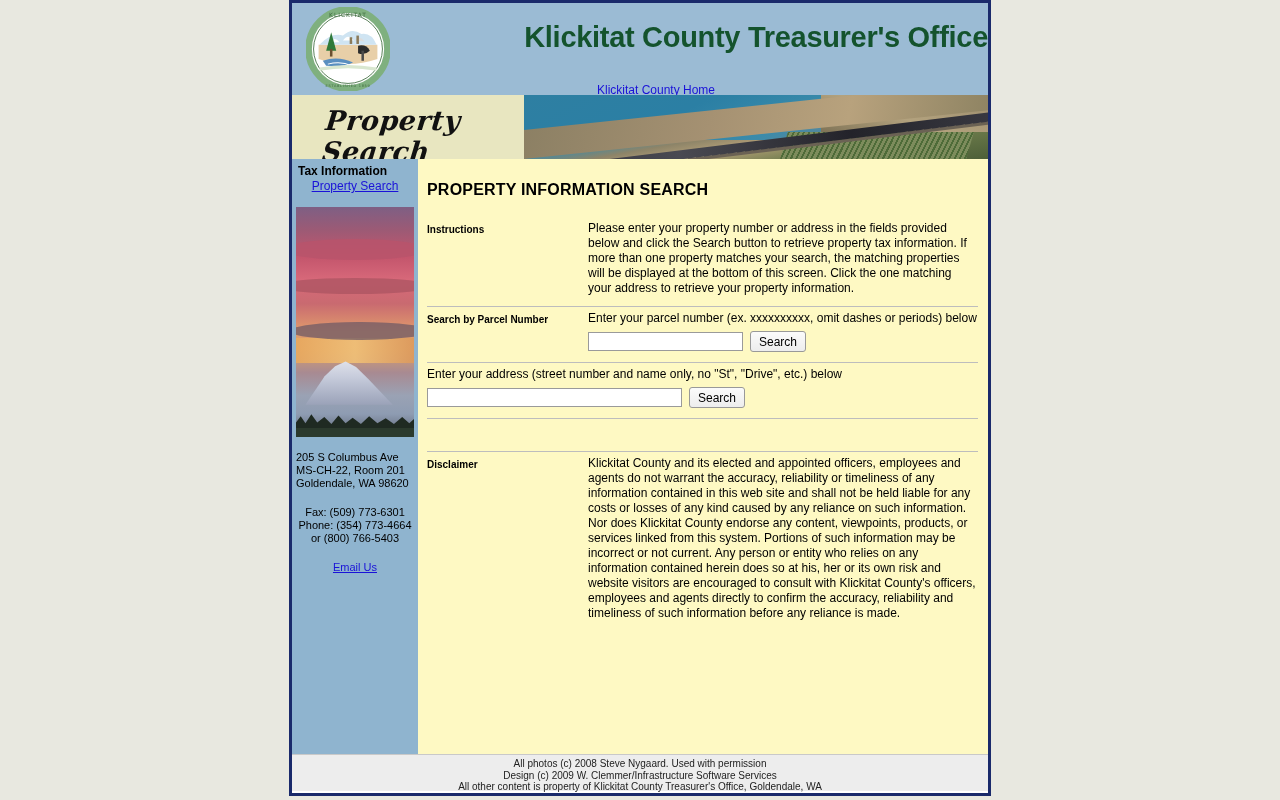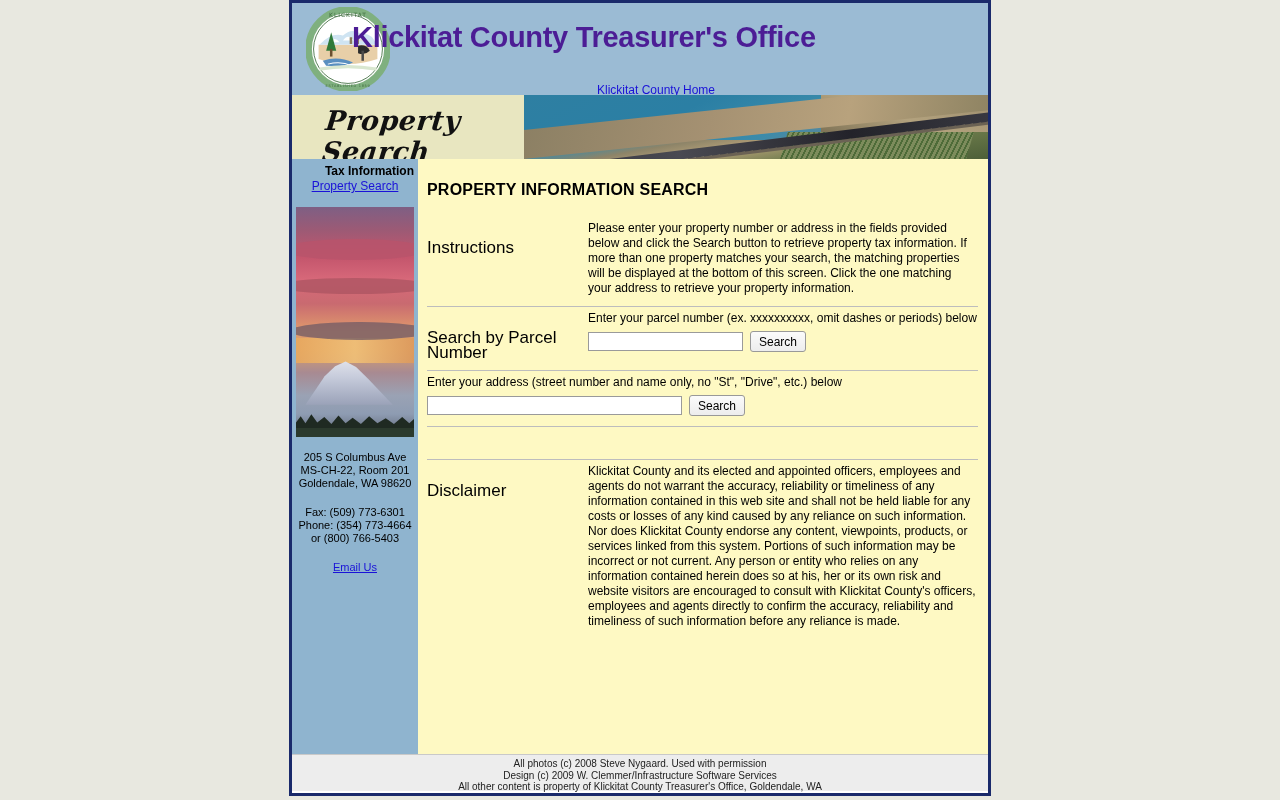--- a/index.html
+++ b/index.html
@@ -29,25 +29,25 @@
     border-top: 3px solid #1a2a6b;
   }
   .seal {
     position: absolute;
     left: 14px; top: 4px;
     width: 84px; height: 84px;
   }
   .header-title {
     position: absolute;
     left: 0; right: 0; top: 18px;
-    text-align: left;
+    text-align: right;
     padding-left: 60px;
     font-size: 29px;
     font-weight: bold;
-    color: #4c1d95;
+    color: #14532d;
     letter-spacing: -0.3px;
   }
   .home-link {
     position: absolute;
     left: 14px; right: 0; top: 80px;
     text-align: center;
     padding-left: 18px;
     font-size: 12px;
   }
   .home-link a { color: #1a12d8; text-decoration: underline; }
@@ -113,21 +113,20 @@
   
   .sidebar {
     width: 126px; flex: none;
     background: #8fb4cf;
     padding: 5px 4px 0 4px;
     position: relative;
   }
   .side-heading {
     font-size: 12px; font-weight: bold; color: #000;
     margin: 0 0 1px 2px;
-    text-align: right;
   }
   .side-link { text-align: center; font-size: 12px; }
   .side-link a { color: #1a12d8; text-decoration: underline; }
 
   .side-photo {
     margin: 14px auto 0 auto;
     width: 118px; height: 230px;
     position: relative; overflow: hidden;
     background: linear-gradient(180deg,
       #7e5f84 0%, #9c5a75 10%, #c4566d 22%, #d8697a 32%,
@@ -150,21 +149,20 @@
   .sp-tree {
     position:absolute; left:0; bottom:0; width:100%; height:15%;
     background:#1f2a22;
     clip-path: polygon(0% 100%,0% 58%,4% 40%,8% 60%,13% 34%,18% 58%,24% 42%,30% 62%,36% 38%,42% 60%,48% 44%,55% 62%,62% 40%,69% 60%,76% 46%,83% 62%,90% 42%,96% 60%,100% 48%,100% 100%);
   }
   .sp-field { position:absolute; left:0; bottom:0; width:100%; height:4%;
     background:#2b3a2d; }
 
   .side-address {
     margin-top: 14px;
-    text-align: center;
     font-size: 11px; color: #000; line-height: 13px;
   }
   .side-phones {
     margin-top: 16px;
     text-align: center;
     font-size: 11px; color: #000; line-height: 13px;
   }
   .side-email {
     margin-top: 16px; text-align: center; font-size: 11px;
   }
@@ -179,24 +177,23 @@
   .main-title {
     font-size: 16px; font-weight: bold; color: #000;
     margin: 0 0 18px 0; letter-spacing: 0.2px;
   }
   .row {
     display: flex;
     padding: 4px 0 10px 0;
   }
   .row-label {
     width: 161px; flex: none;
-    font-size: 17px; font-weight: normal; color: #000;
+    font-size: 10px; font-weight: bold; color: #000;
     line-height: 15px;
     padding-top: 1px;
-    margin-top: 18px;
   }
   .row-content {
     flex: 1;
     font-size: 12px; color: #000; line-height: 15px;
   }
   .divider {
     border: 0; border-top: 1px solid #bdbdbd;
     margin: 0; height: 0;
   }
   .field-line { margin-top: 5px; display: flex; align-items: center; }

